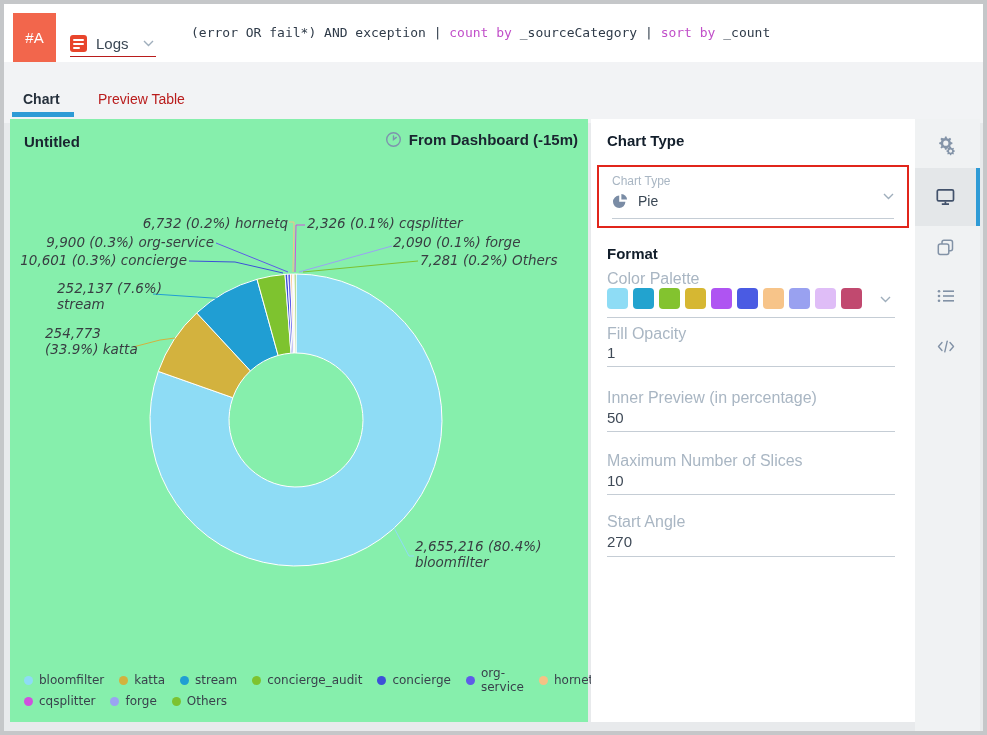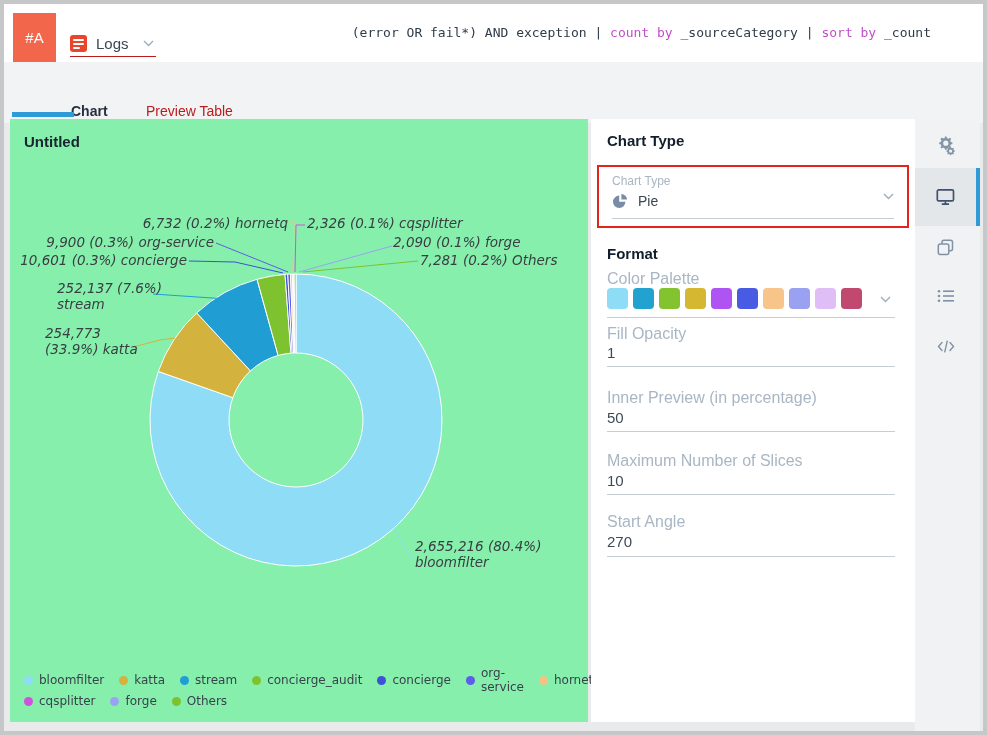--- a/index.html
+++ b/index.html
@@ -12,25 +12,25 @@
   .logs-select{position:absolute;left:66px;top:26px;width:86px;height:26px;display:flex;align-items:center;
                border-bottom:1px solid #b91c1c;cursor:pointer;}
   .logs-icon{width:17px;height:17px;background:#E8452C;border-radius:3px;position:relative;flex:0 0 auto;}
   .logs-icon i{position:absolute;left:3px;height:2px;background:#fff;border-radius:1px;}
   .logs-icon i:nth-child(1){top:4px;width:11px;}
   .logs-icon i:nth-child(2){top:8px;width:11px;}
   .logs-icon i:nth-child(3){top:12px;width:7px;}
   .logs-label{font-size:15px;color:#3A4754;margin-left:9px;}
   .logs-select svg{margin-left:14px;}
   .query{position:absolute;left:187px;top:21px;width:740px;font-family:"DejaVu Sans Mono","Liberation Mono",monospace;
-         font-size:13px;color:#2F3B49;white-space:nowrap;text-align:right;}
+         font-size:13px;color:#2F3B49;white-space:nowrap;}
   .query .kw{color:#C14FC9;}
   
   .tabstrip{position:absolute;left:0;top:58px;width:979px;height:61px;background:#F2F3F5;}
-  .tab{position:absolute;top:41px;font-size:14px;cursor:pointer;margin-left:48px;}
+  .tab{position:absolute;top:29px;font-size:14px;cursor:pointer;}
   .tab-chart{left:19px;color:#26303C;font-weight:bold;}
   .tab-preview{left:94px;color:#b91c1c;}
   .tab-underline{position:absolute;left:8px;top:50px;width:62px;height:5px;background:#2E9BD6;}
   
   .chart-panel{position:absolute;left:6px;top:115px;width:578px;height:603px;background:#86efac;}
   .chart-title{position:absolute;left:14px;top:14px;font-size:15px;font-weight:bold;color:#1A2430;}
   .time-range{position:absolute;right:10px;top:12px;display:flex;align-items:center;font-size:15px;font-weight:bold;color:#1A2430;}
   .time-range svg{margin-right:7px;}
   .chart-svg{position:absolute;left:0;top:0;}
   .slice-label{position:absolute;font-family:"DejaVu Sans",sans-serif;font-size:13.5px;line-height:16px;
@@ -83,20 +83,27 @@
   </div>
 
   <div class="tabstrip">
     <div class="tab tab-chart">Chart</div>
     <div class="tab tab-preview">Preview Table</div>
     <div class="tab-underline"></div>
   </div>
 
   <div class="chart-panel">
     <div class="chart-title">Untitled</div>
+    <div class="time-range">
+      <svg width="17" height="17" viewBox="0 0 17 17">
+        <circle cx="8.5" cy="8.5" r="6.8" fill="none" stroke="#7E93AE" stroke-width="1.4"></circle>
+        <path d="M8.5 4.9 L8.5 8.5 L11.3 6.4" fill="none" stroke="#7E93AE" stroke-width="1.4" stroke-linecap="round"></path>
+      </svg>
+      <span>From Dashboard (-15m)</span>
+    </div>
 
     <svg class="chart-svg" width="578" height="603" viewBox="0 0 578 603">
       <g id="donut">
           <path d="M286 155A146 146 0 1 1 148.3233817596418 252.40834649964395L222.8196340951781 278.7010905169599A67 67 0 1 0 286 234Z" fill="#8EDCF5" stroke="#FFFFFF" stroke-width="1"></path>
           <path d="M148.3233817596418 252.40834649964395A146 146 0 0 1 186.7268067065269 193.94471945150613L240.44312362559796 251.87189180308843A67 67 0 0 0 222.8196340951781 278.7010905169599Z" fill="#D3B23E" stroke="#FFFFFF" stroke-width="1"></path>
           <path d="M186.7268067065269 193.94471945150613A146 146 0 0 1 247.03230955922524 160.29634296965855L268.11756671553485 236.43051355456936A67 67 0 0 0 240.44312362559796 251.87189180308843Z" fill="#209ED3" stroke="#FFFFFF" stroke-width="1"></path>
           <path d="M247.03230955922524 160.29634296965855A146 146 0 0 1 275.0022863929222 155.41480056195033L280.95310402962866 234.19035368253884A67 67 0 0 0 268.11756671553485 236.43051355456936Z" fill="#7EC32F" stroke="#FFFFFF" stroke-width="1"></path>
           <path d="M275.0022863929222 155.41480056195033A146 146 0 0 1 277.7482939656246 155.23337368408963L282.21325818970445 234.10709614269865A67 67 0 0 0 280.95310402962866 234.19035368253884Z" fill="#3D50D8" stroke="#FFFFFF" stroke-width="1"></path>
           <path d="M277.7482939656246 155.23337368408963A146 146 0 0 1 280.4972333301897 155.10373699447396L283.47475776111446 234.04760533308053A67 67 0 0 0 282.21325818970445 234.10709614269865Z" fill="#5E5CE8" stroke="#FFFFFF" stroke-width="1"></path>
           <path d="M280.4972333301897 155.10373699447396A146 146 0 0 1 282.3310060652729 155.0461083646382L284.31628360529646 234.0211593180189A67 67 0 0 0 283.47475776111446 234.04760533308053Z" fill="#F5C285" stroke="#FFFFFF" stroke-width="1"></path>

